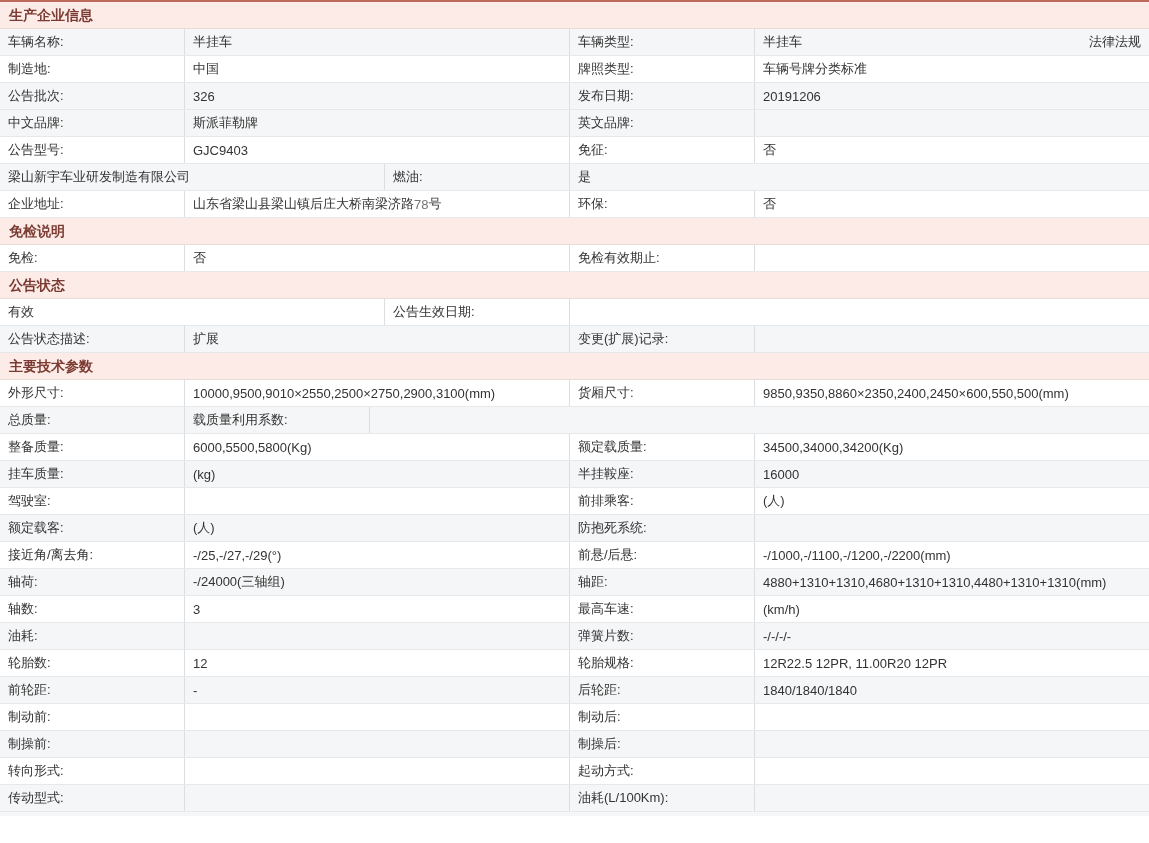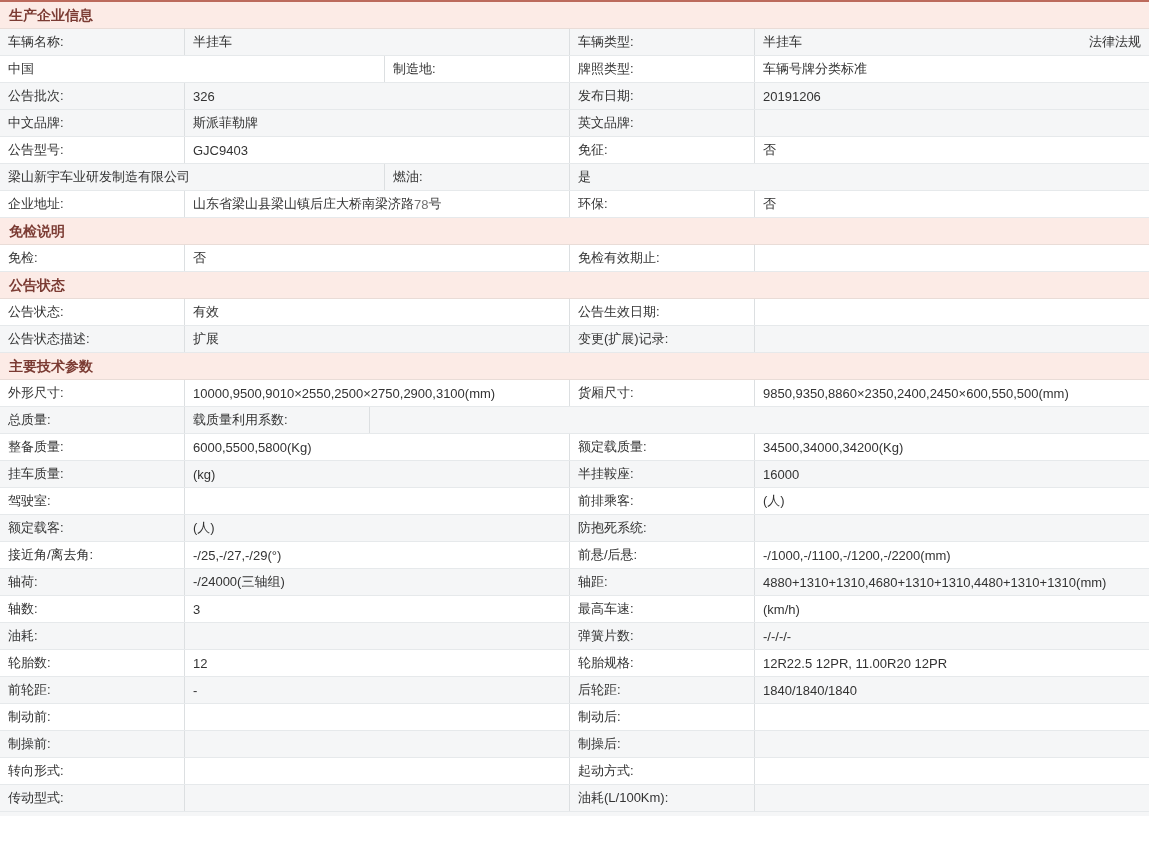--- a/index.html
+++ b/index.html
@@ -41,22 +41,22 @@
       <div class="row shade">
         <div class="cell c-label1">车辆名称:</div>
         <div class="cell c-value1">半挂车</div>
         <div class="cell c-label2">车辆类型:</div>
         <div class="cell c-value2">
           <span>半挂车</span>
           <span class="legal-link">法律法规</span>
         </div>
       </div>
       <div class="row">
+        <div class="cell c-label1">制造地:</div>
         <div class="cell c-value1">中国</div>
-        <div class="cell c-label1">制造地:</div>
         <div class="cell c-label2">牌照类型:</div>
         <div class="cell c-value2">车辆号牌分类标准</div>
       </div>
       <div class="row shade">
         <div class="cell c-label1">公告批次:</div>
         <div class="cell c-value1">326</div>
         <div class="cell c-label2">发布日期:</div>
         <div class="cell c-value2">20191206</div>
       </div>
       <div class="row shade">
@@ -88,21 +88,20 @@
       </div>
       <div class="section-header">免检说明</div>
       <div class="row">
         <div class="cell c-label1">免检:</div>
         <div class="cell c-value1">否</div>
         <div class="cell c-label2">免检有效期止:</div>
         <div class="cell c-value2"></div>
       </div>
       <div class="section-header">公告状态</div>
       <div class="row">
-        <div class="cell c-label1">公告状态:</div>
         <div class="cell c-value1">有效</div>
         <div class="cell c-label2">公告生效日期:</div>
         <div class="cell c-value2"></div>
       </div>
       <div class="row shade">
         <div class="cell c-label1">公告状态描述:</div>
         <div class="cell c-value1">扩展</div>
         <div class="cell c-label2">变更(扩展)记录:</div>
         <div class="cell c-value2"></div>
       </div>

